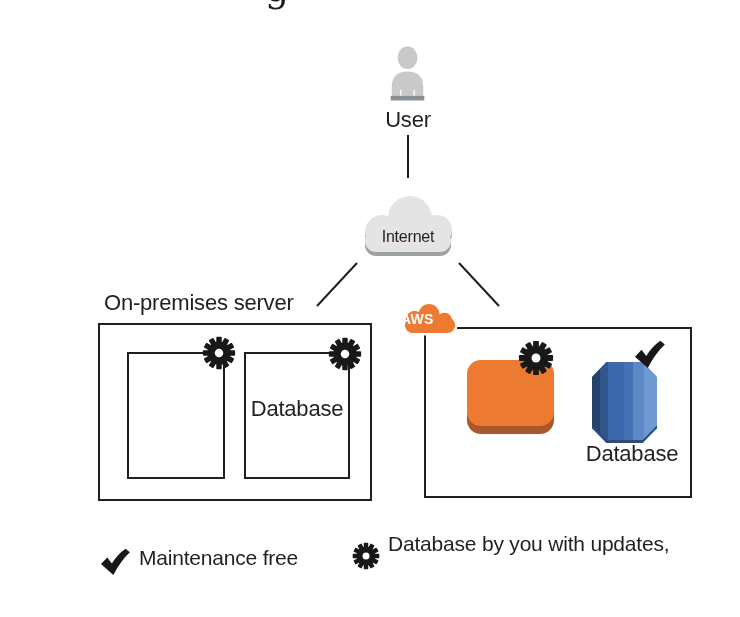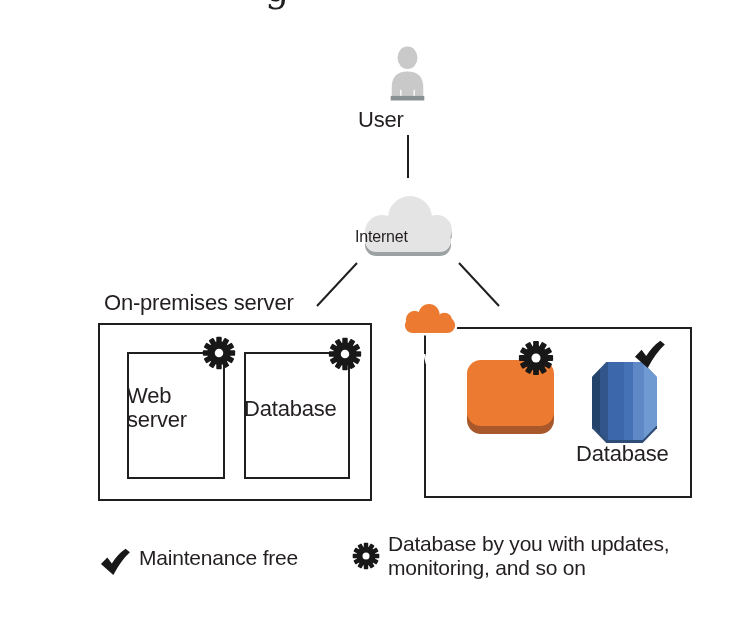--- a/index.html
+++ b/index.html
@@ -2,25 +2,25 @@
 <html style="--ink: #1f1f1f; --text: #231f20; --gear-black: #181818; --aws-orange: #EC7A31; --aws-orange-shadow: #A8582A; --icon-gray: #C9C9C9; --icon-gray-dark: #899094; --cloud-gray: #E4E4E5; --cloud-shadow: #9CA1A4; --db-blue-1: #24436A; --db-blue-2: #32568C; --db-blue-3: #3C67AB; --db-blue-4: #4572B6; --db-blue-5: #5E89C6; --db-blue-6: #6F9AD1; --db-under: #2F4C77;"><head>
 <meta charset="utf-8">
 <style>
   html,body{margin:0;padding:0;background:#fff;}
   .page{
     position:relative;width:740px;height:617px;background:#fff;overflow:hidden;
     font-family:"Liberation Sans",sans-serif;color:var(--text,#231f20);
   }
   .abs{position:absolute;}
   .lbl{font-size:22px;letter-spacing:-0.2px;line-height:24px;white-space:nowrap;}
-  .lbl-center{text-align:left;}
+  .lbl-center{text-align:center;}
   .caption-frag{font-family:"DejaVu Serif",serif;font-size:38px;color:var(--ink,#1f1f1f);}
   .box{border:2px solid var(--ink,#1f1f1f);background:#fff;box-sizing:border-box;}
   .connectors{position:absolute;left:0;top:0;pointer-events:none;}
-  .badge-text{font-weight:bold;font-size:14px;color:#fff;text-align:center;letter-spacing:0.2px;margin-top:40px;}
+  .badge-text{font-weight:bold;font-size:14px;color:#fff;text-align:left;letter-spacing:0.2px;}
   .ws-shadow{position:absolute;left:0;top:8px;width:87px;height:66px;border-radius:14px;background:var(--aws-orange-shadow,#A8582A);}
   .ws-main{position:absolute;left:0;top:0;width:87px;height:66px;border-radius:14px;background:var(--aws-orange,#EC7A31);}
   .db-octagon{
     position:absolute;width:65px;height:78px;
     clip-path:polygon(22% 0,78% 0,100% 19%,100% 81%,78% 100%,22% 100%,0 81%,0 19%);
     background:linear-gradient(90deg,
       var(--db-blue-1,#24436A) 0 12%,
       var(--db-blue-2,#32568C) 12% 25%,
       var(--db-blue-3,#3C67AB) 25% 49%,
       var(--db-blue-4,#4572B6) 49% 63%,
@@ -121,24 +121,20 @@
   <svg class="abs icon" style="left:355px;top:190px;" width="106" height="70">
       <use href="#cloud"></use>
     </svg>
   <div class="abs lbl lbl-center" style="left:355px;top:225px;width:106px;font-size:16px;">Internet</div>
 
   <div class="abs lbl" style="left:104px;top:291px;">On-premises server</div>
   <div class="abs box" style="left:98px;top:323px;width:274px;height:178px;"></div>
   <div class="abs box" style="left:127px;top:352px;width:98px;height:127px;"></div>
   <div class="abs box" style="left:244px;top:352px;width:106px;height:127px;"></div>
 
-  <div class="abs lbl lbl-center" style="left:127px;top:384px;width:98px;">
-    <div>Web</div>
-    <div>server</div>
-  </div>
   <div class="abs lbl lbl-center" style="left:244px;top:397px;width:106px;">Database</div>
 
   <svg class="abs icon" style="left:202px;top:336px;" width="34" height="34">
       <use href="#gear"></use>
     </svg>
   <svg class="abs icon" style="left:328px;top:337px;" width="34" height="34">
       <use href="#gear"></use>
     </svg>
 
   <div class="abs box" style="left:424px;top:327px;width:268px;height:171px;"></div>
@@ -167,16 +163,15 @@
   <svg class="abs icon" style="left:100px;top:547px;" width="31" height="30">
       <use href="#check"></use>
     </svg>
   <div class="abs legend-text" style="left:139px;top:546px;">Maintenance free</div>
 
   <svg class="abs icon" style="left:352px;top:542px;" width="28" height="28">
       <use href="#gear"></use>
     </svg>
   <div class="abs legend-text" style="left:388px;top:532px;">
     <div>Database by you with updates,</div>
-    <div>monitoring, and so on</div>
   </div>
 
 </div>
 
 </body></html>

